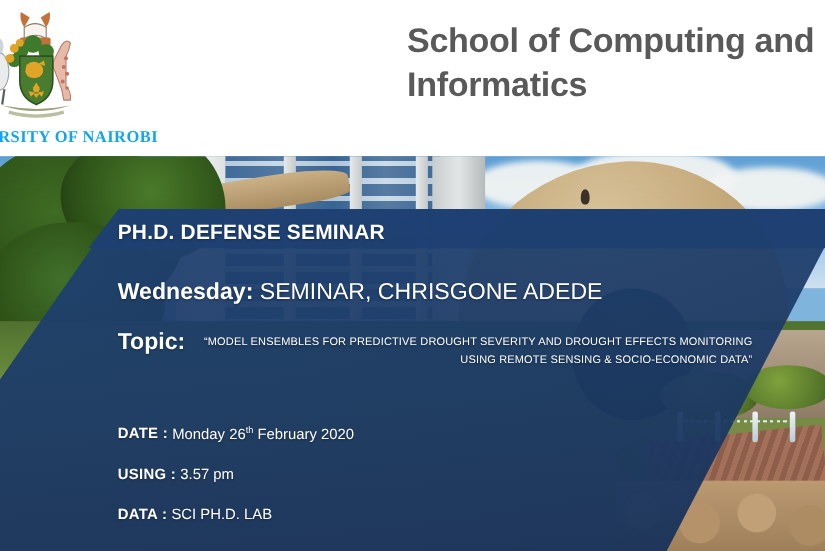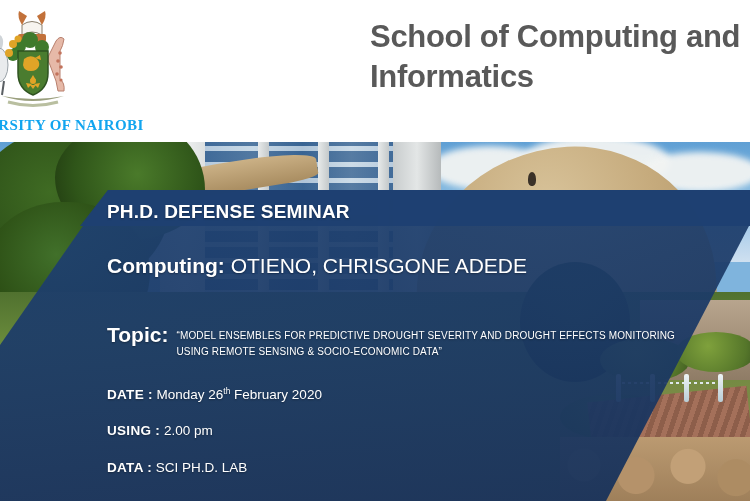--- a/index.html
+++ b/index.html
@@ -224,24 +224,25 @@
   }
   #candidate-row {
     top: 112px;
     font-size: 21px;
     white-space: nowrap;
   }
   #candidate-row .lbl { font-weight: bold; }
   #candidate-row .val { font-weight: normal; }
 
   #topic-row {
-    top: 181px;
+    top: 157px;
     font-size: 21px;
     display: flex;
     align-items: flex-start;
+    text-align: right;
   }
   #topic-row .lbl {
     font-weight: bold;
     flex: 0 0 auto;
     padding-right: 8px;
   }
   #topic-row .val {
     font-size: 10px;
     font-weight: normal;
     line-height: 15.5px;
@@ -378,37 +379,37 @@
   </div>
 
   <div id="blue-panel"></div>
   <div id="blue-panel-solidtop"></div>
 
   <div id="banner-text">
 
     <div id="seminar-kicker">PH.D. DEFENSE SEMINAR</div>
 
     <div id="candidate-row" class="field-row">
-      <span class="lbl">Computing:</span>
-      <span class="val">OTIENO, CHRISGONE ADEDE</span>
+      <span class="lbl">Wednesday:</span>
+      <span class="val">SEMINAR, CHRISGONE ADEDE</span>
     </div>
 
     <div id="topic-row" class="field-row">
       <span class="lbl">Topic:</span>
       <span class="val">“MODEL ENSEMBLES FOR PREDICTIVE DROUGHT SEVERITY AND DROUGHT EFFECTS MONITORING USING REMOTE SENSING &amp; SOCIO-ECONOMIC DATA”</span>
     </div>
 
     <div id="date-row" class="meta-row">
       <span class="lbl">DATE :</span>
       <span class="val"><span>Monday 26</span><sup>th</sup><span> February 2020</span></span>
     </div>
 
     <div id="time-row" class="meta-row">
       <span class="lbl">USING :</span>
-      <span class="val">2.00 pm</span>
+      <span class="val">3.57 pm</span>
     </div>
 
     <div id="venue-row" class="meta-row">
       <span class="lbl">DATA :</span>
       <span class="val">SCI PH.D. LAB</span>
     </div>
   </div>
 
 </div>
 

